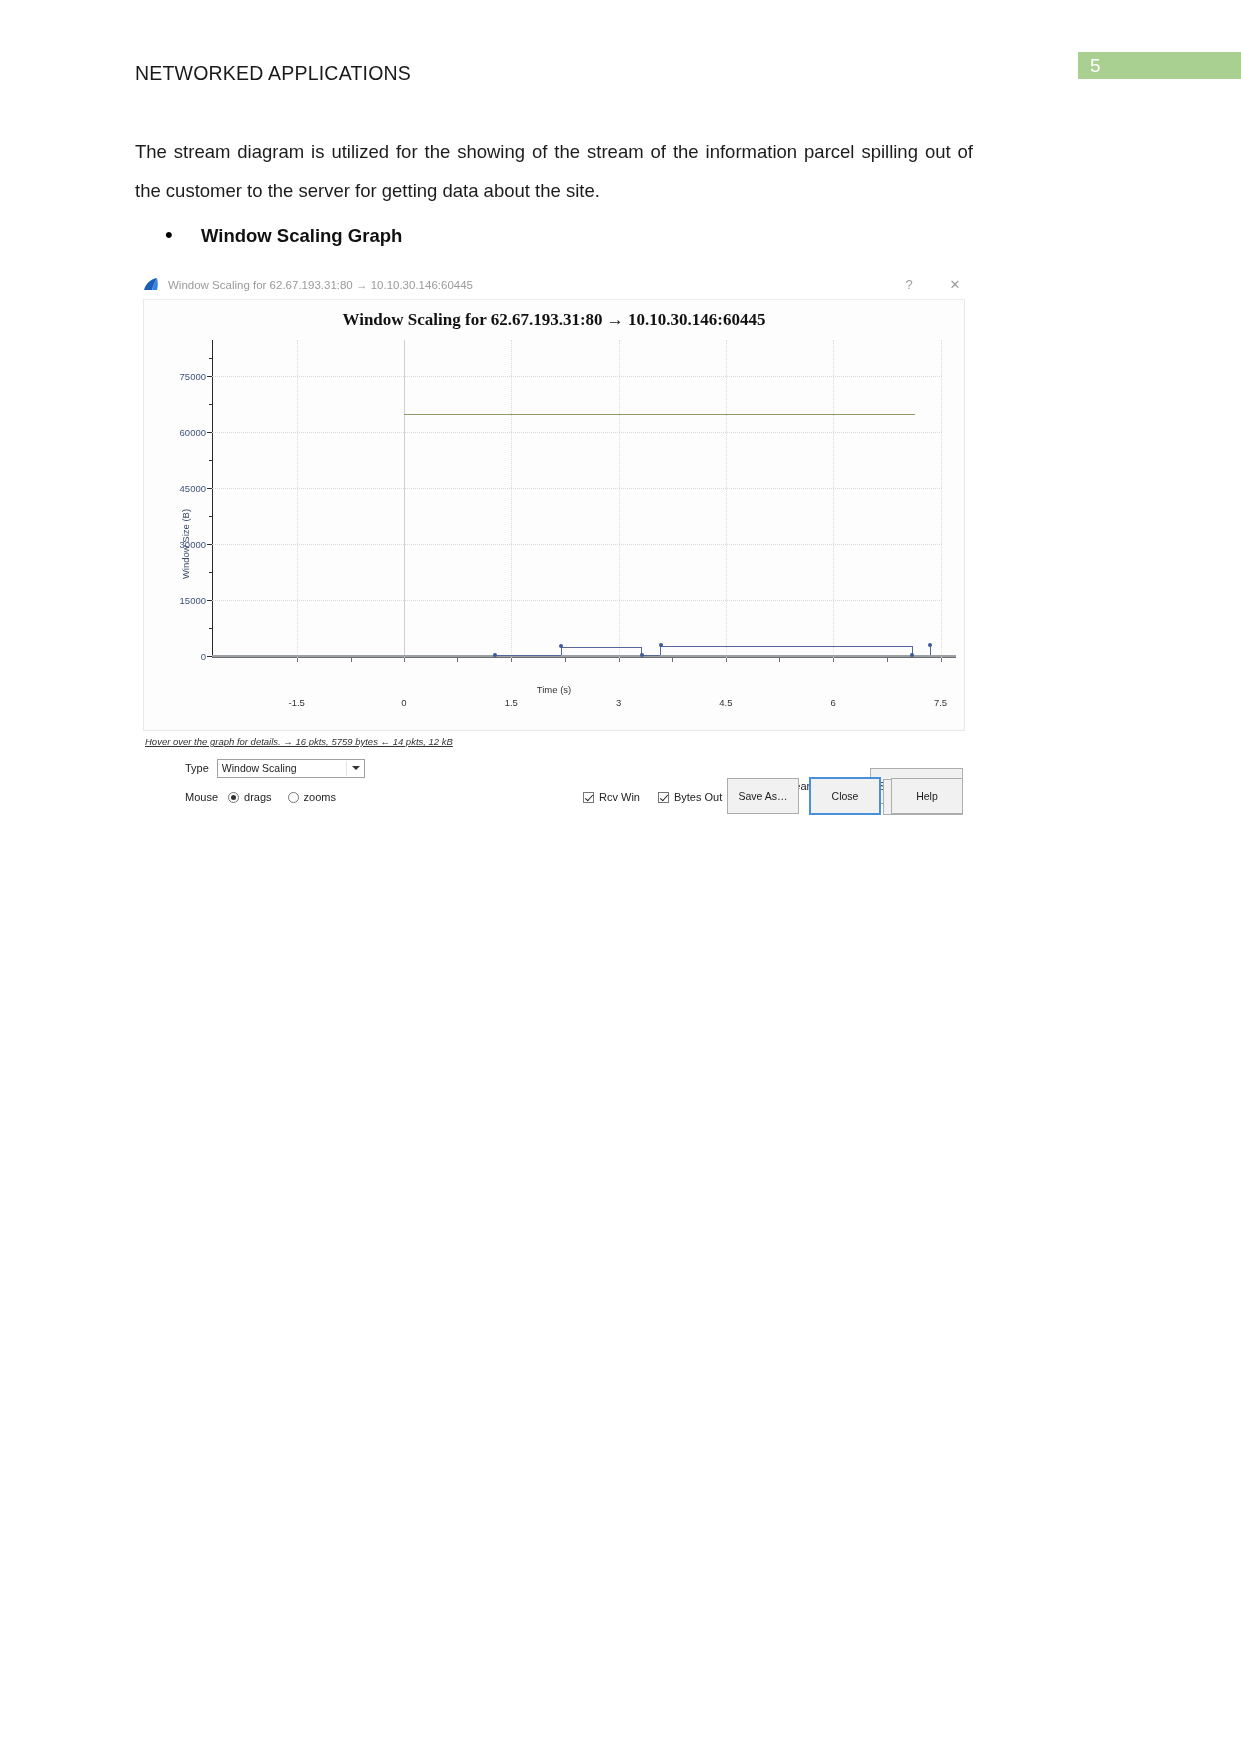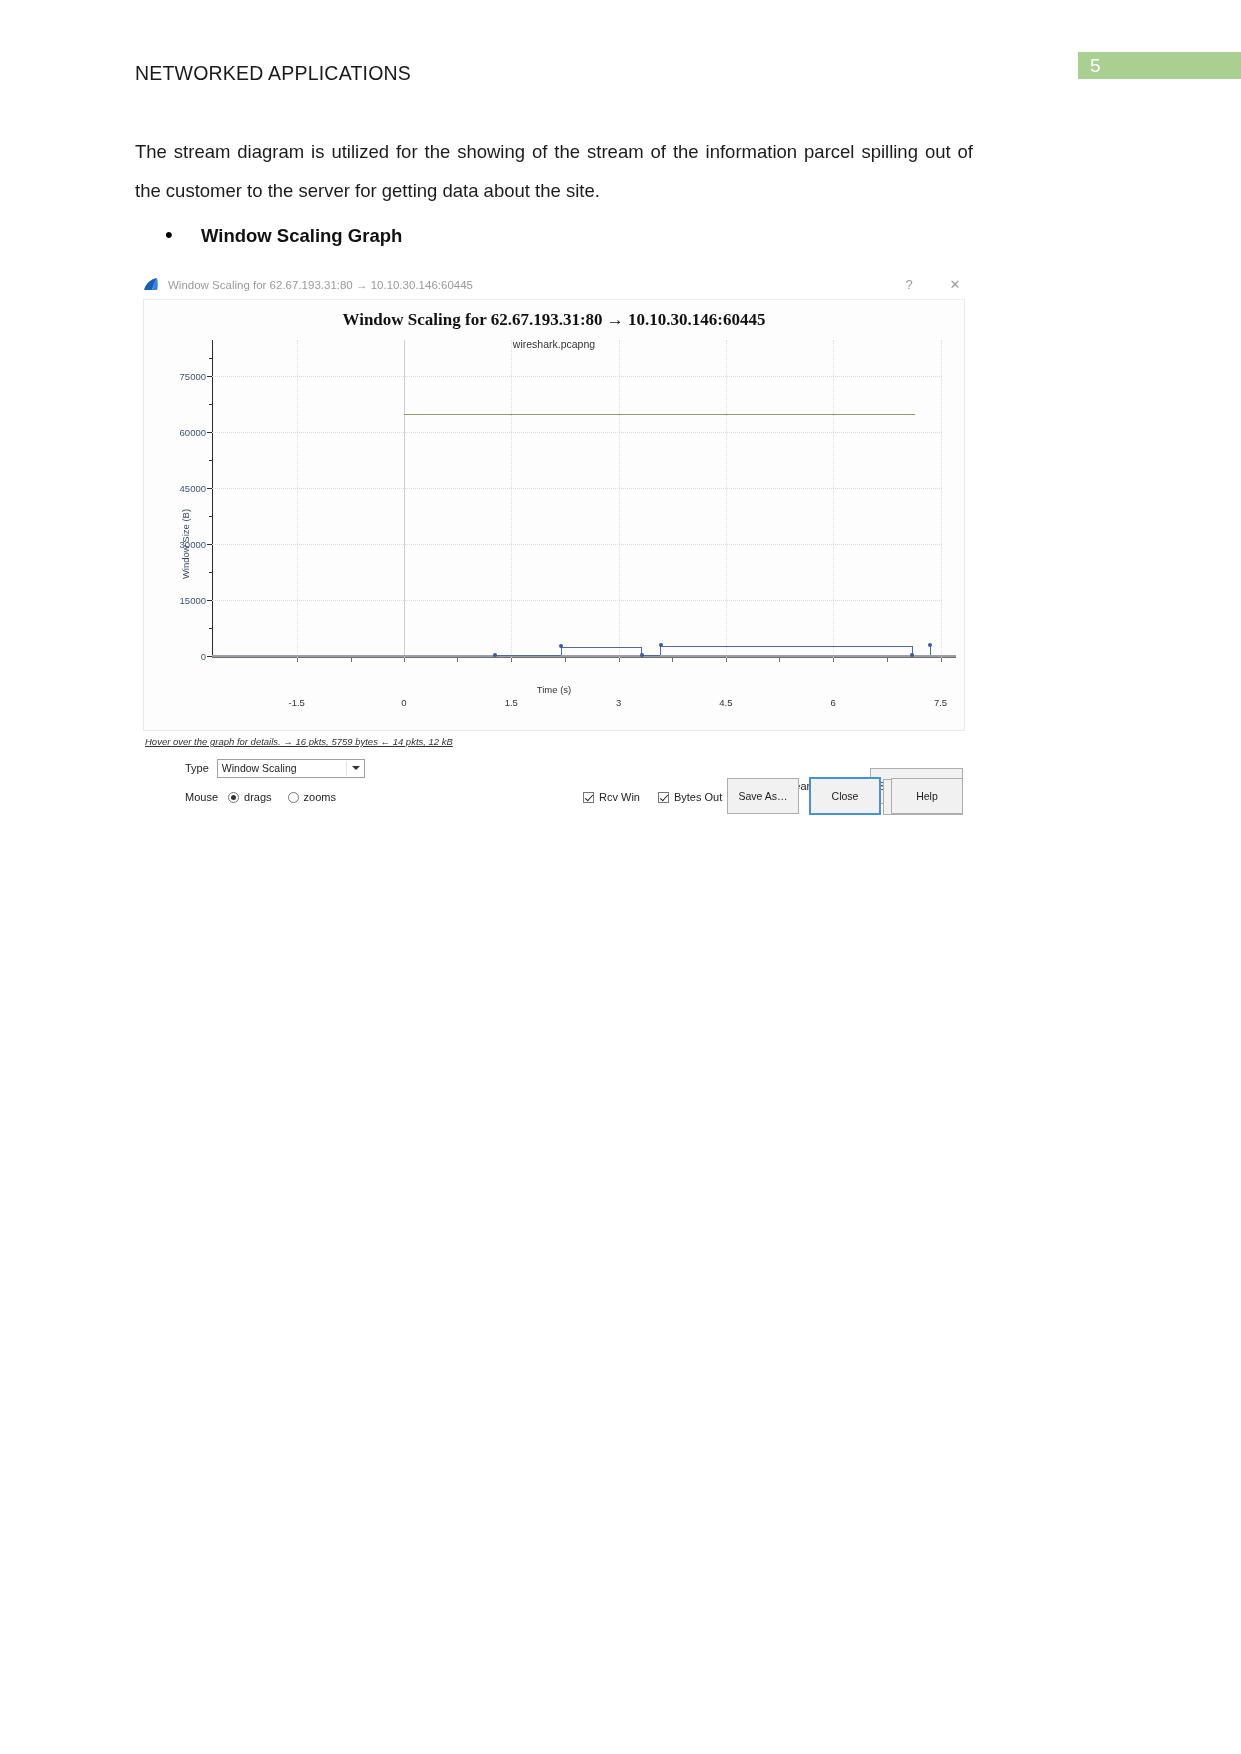--- a/index.html
+++ b/index.html
@@ -332,21 +332,20 @@
       <span class="ws-title">Window Scaling for 62.67.193.31:80 → 10.10.30.146:60445</span>
       <div class="ws-winbtns">
         <span class="ws-winbtn">?</span>
         <span class="ws-winbtn">✕</span>
       </div>
     </div>
 
     <div class="ws-plotframe">
 
       <div class="chart-title">Window Scaling for 62.67.193.31:80 → 10.10.30.146:60445</div>
-      <div class="chart-subtitle">wireshark.pcapng</div>
 
       <div class="plot-wrap">
 
         <div class="ylabel">Window Size (B)</div>
 
         <div class="yticks">
           <div class="ytick" style="top:18px">75000</div>
           <div class="ytick" style="top:74px">60000</div>
           <div class="ytick" style="top:130px">45000</div>
           <div class="ytick" style="top:186px">30000</div>

